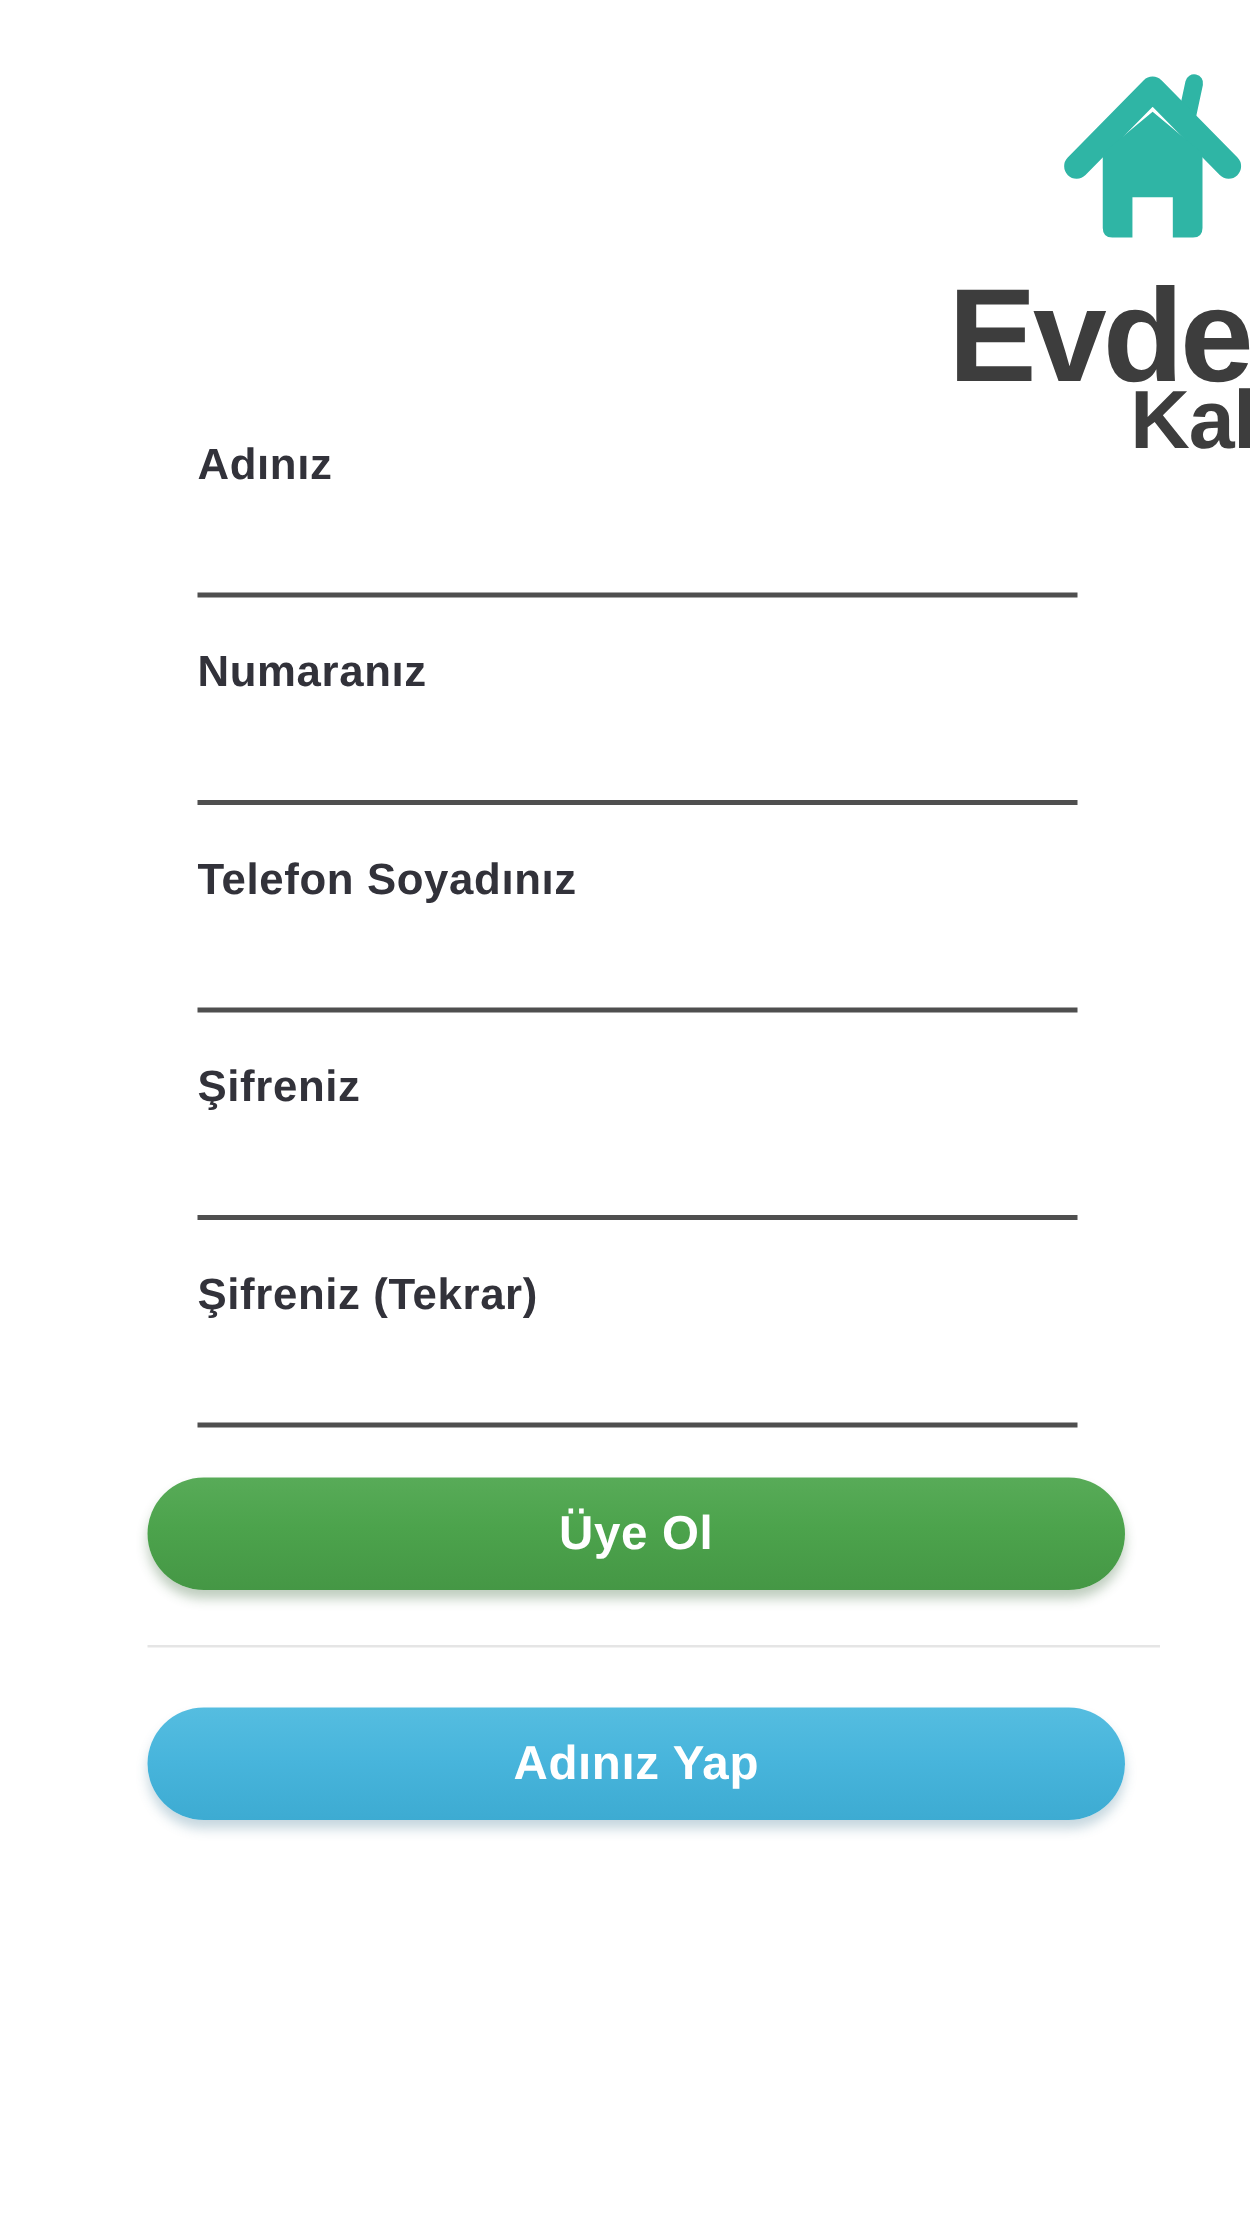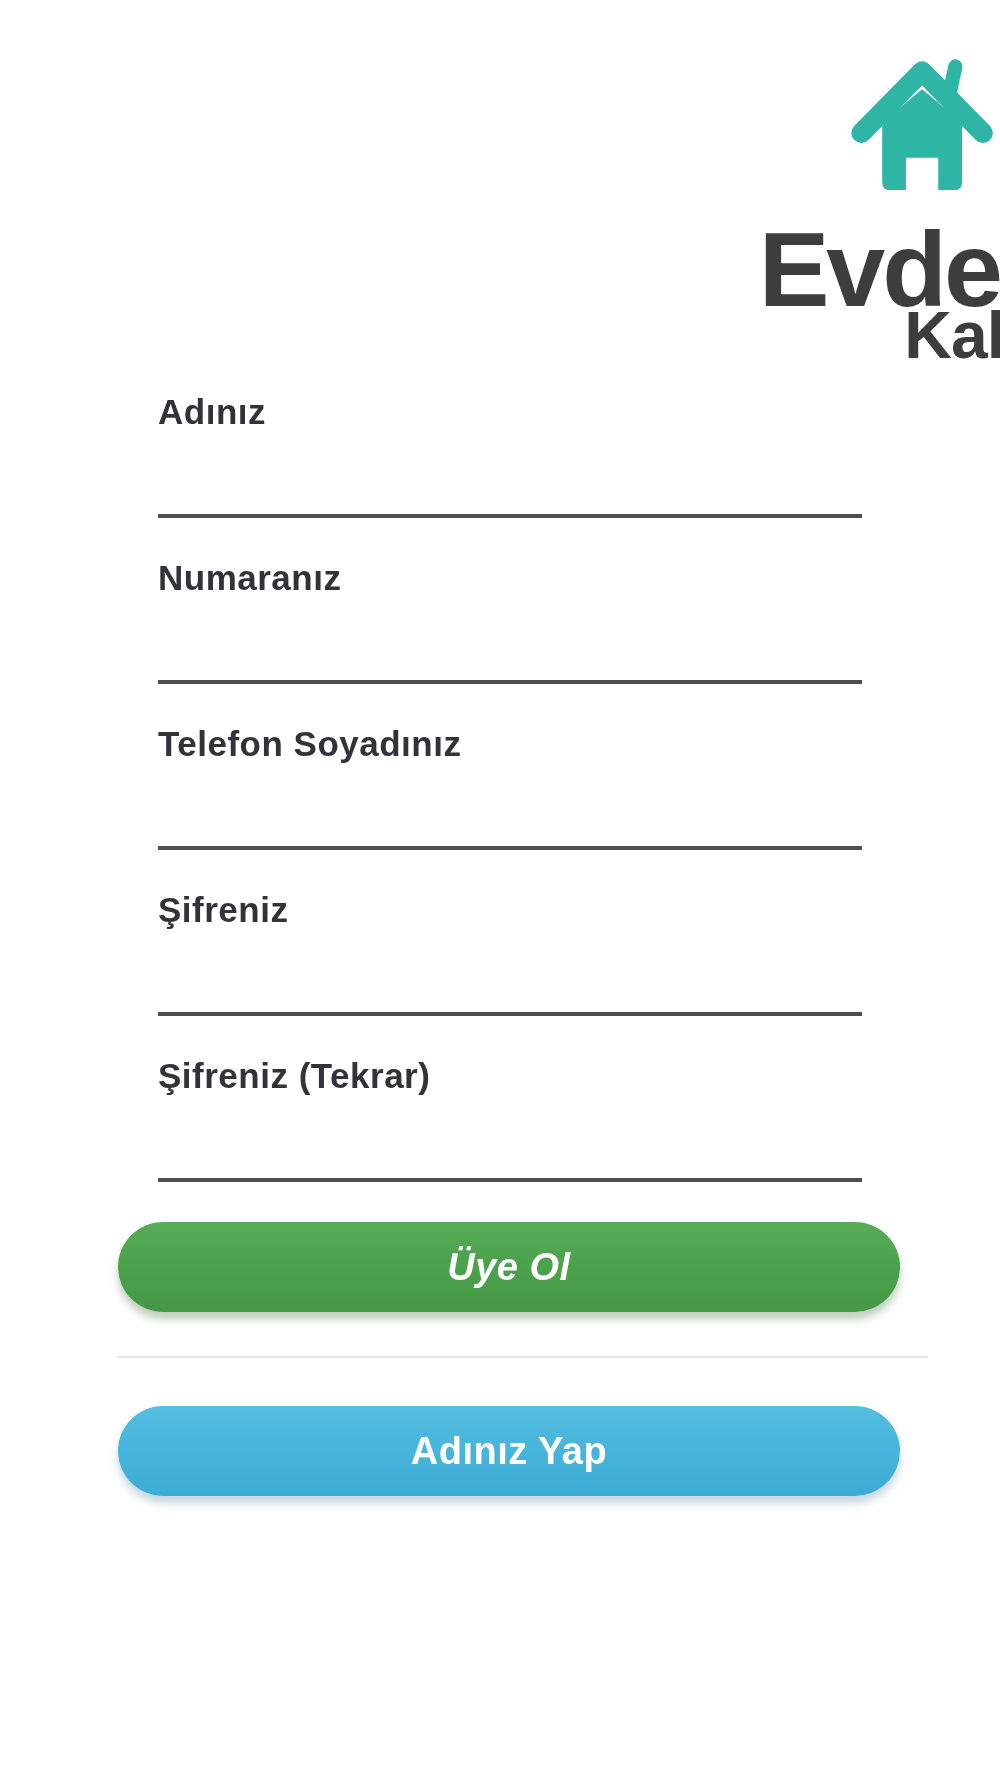--- a/index.html
+++ b/index.html
@@ -53,21 +53,21 @@
     color: var(--logo-text);
     line-height: 1;
   }
 
   
   .form {
     width: 704px;
     margin: 0 0 0 158px;
     padding-top: 62px;
   }
-  .field { margin-bottom: 40px; margin-top: 40px; }
+  .field { margin-bottom: 40px; }
   .field-label {
     display: block;
     font-size: 35px;
     font-weight: 600;
     color: var(--label-color);
     letter-spacing: 0.5px;
   }
   .field-input {
     display: block;
     width: 100%;
@@ -96,21 +96,20 @@
     color: #ffffff;
     letter-spacing: 0.5px;
     cursor: pointer;
     text-align: center;
     line-height: 90px;
     padding: 0;
   }
   .btn-signup {
     background: linear-gradient(180deg, #58ab58 0%, var(--signup-green) 45%, #459745 100%);
     box-shadow: 0 7px 9px rgba(40, 90, 40, 0.30);
-    font-style: italic;
   }
   .btn-login {
     background: linear-gradient(180deg, #55bde0 0%, var(--login-blue) 45%, #3dabd2 100%);
     box-shadow: 0 7px 9px rgba(50, 110, 140, 0.28);
   }
   .divider {
     border: none;
     border-top: 2px solid var(--divider);
     width: 810px;
     margin: 44px auto 48px auto;

